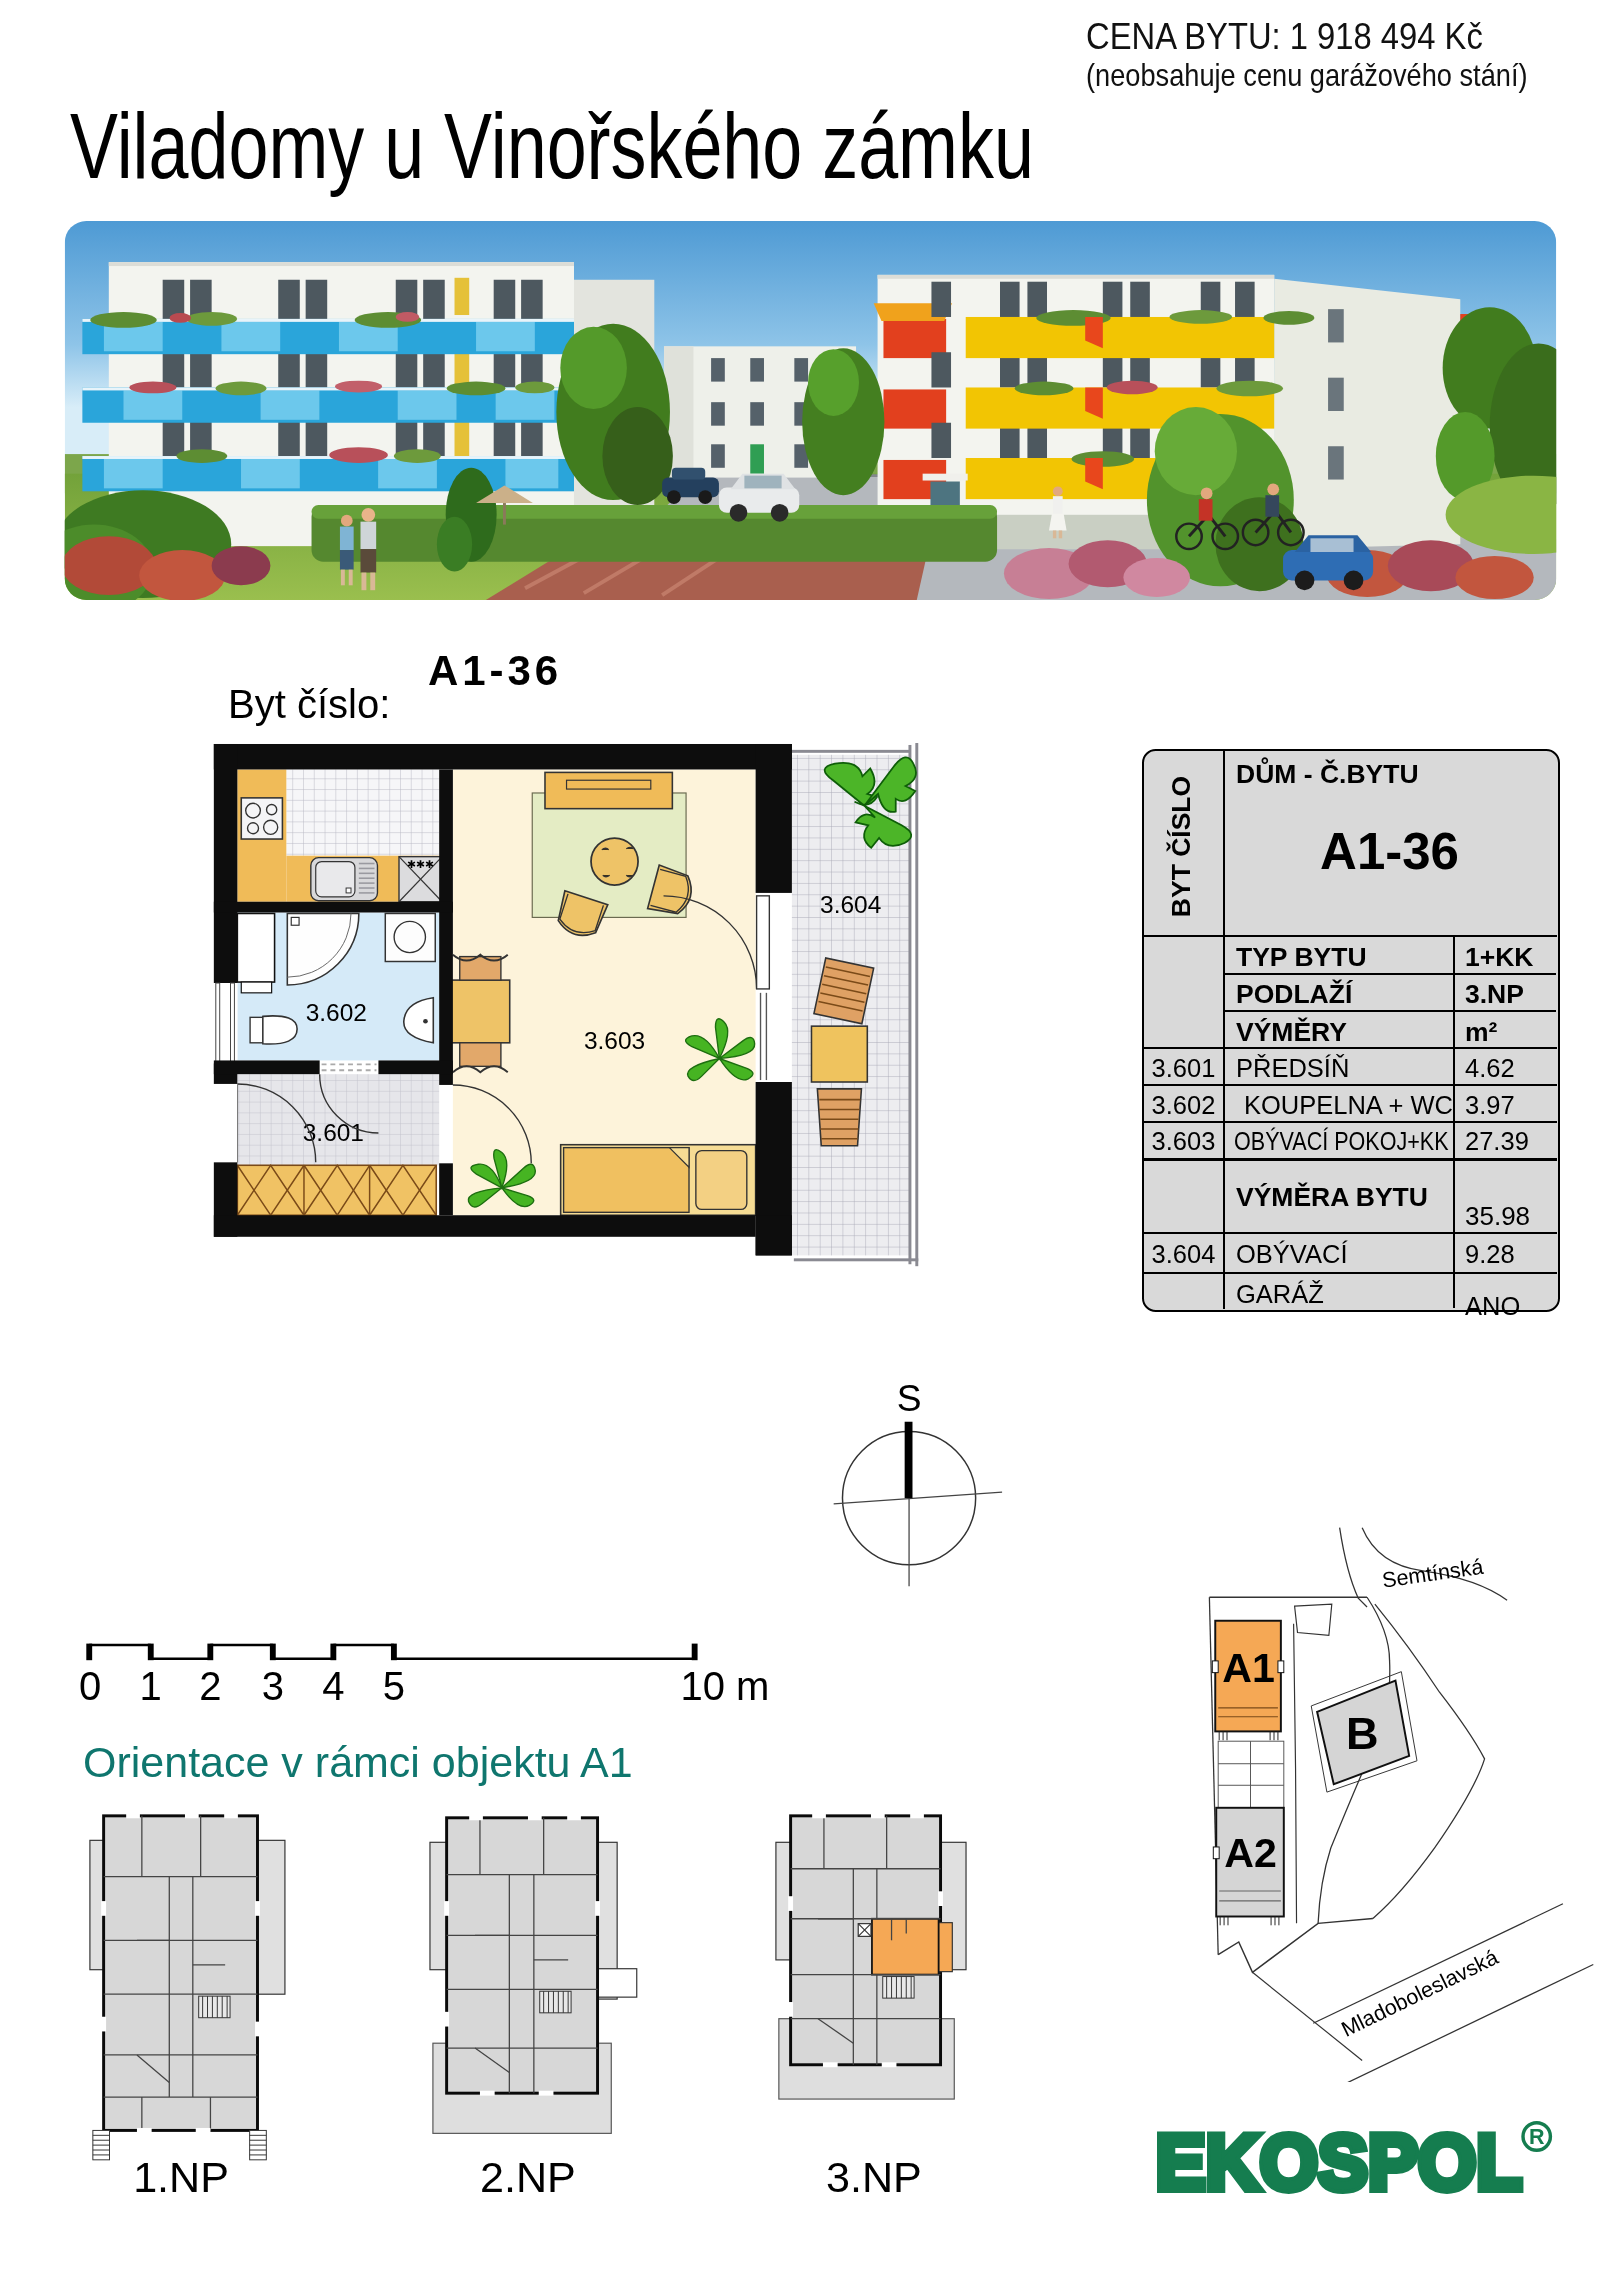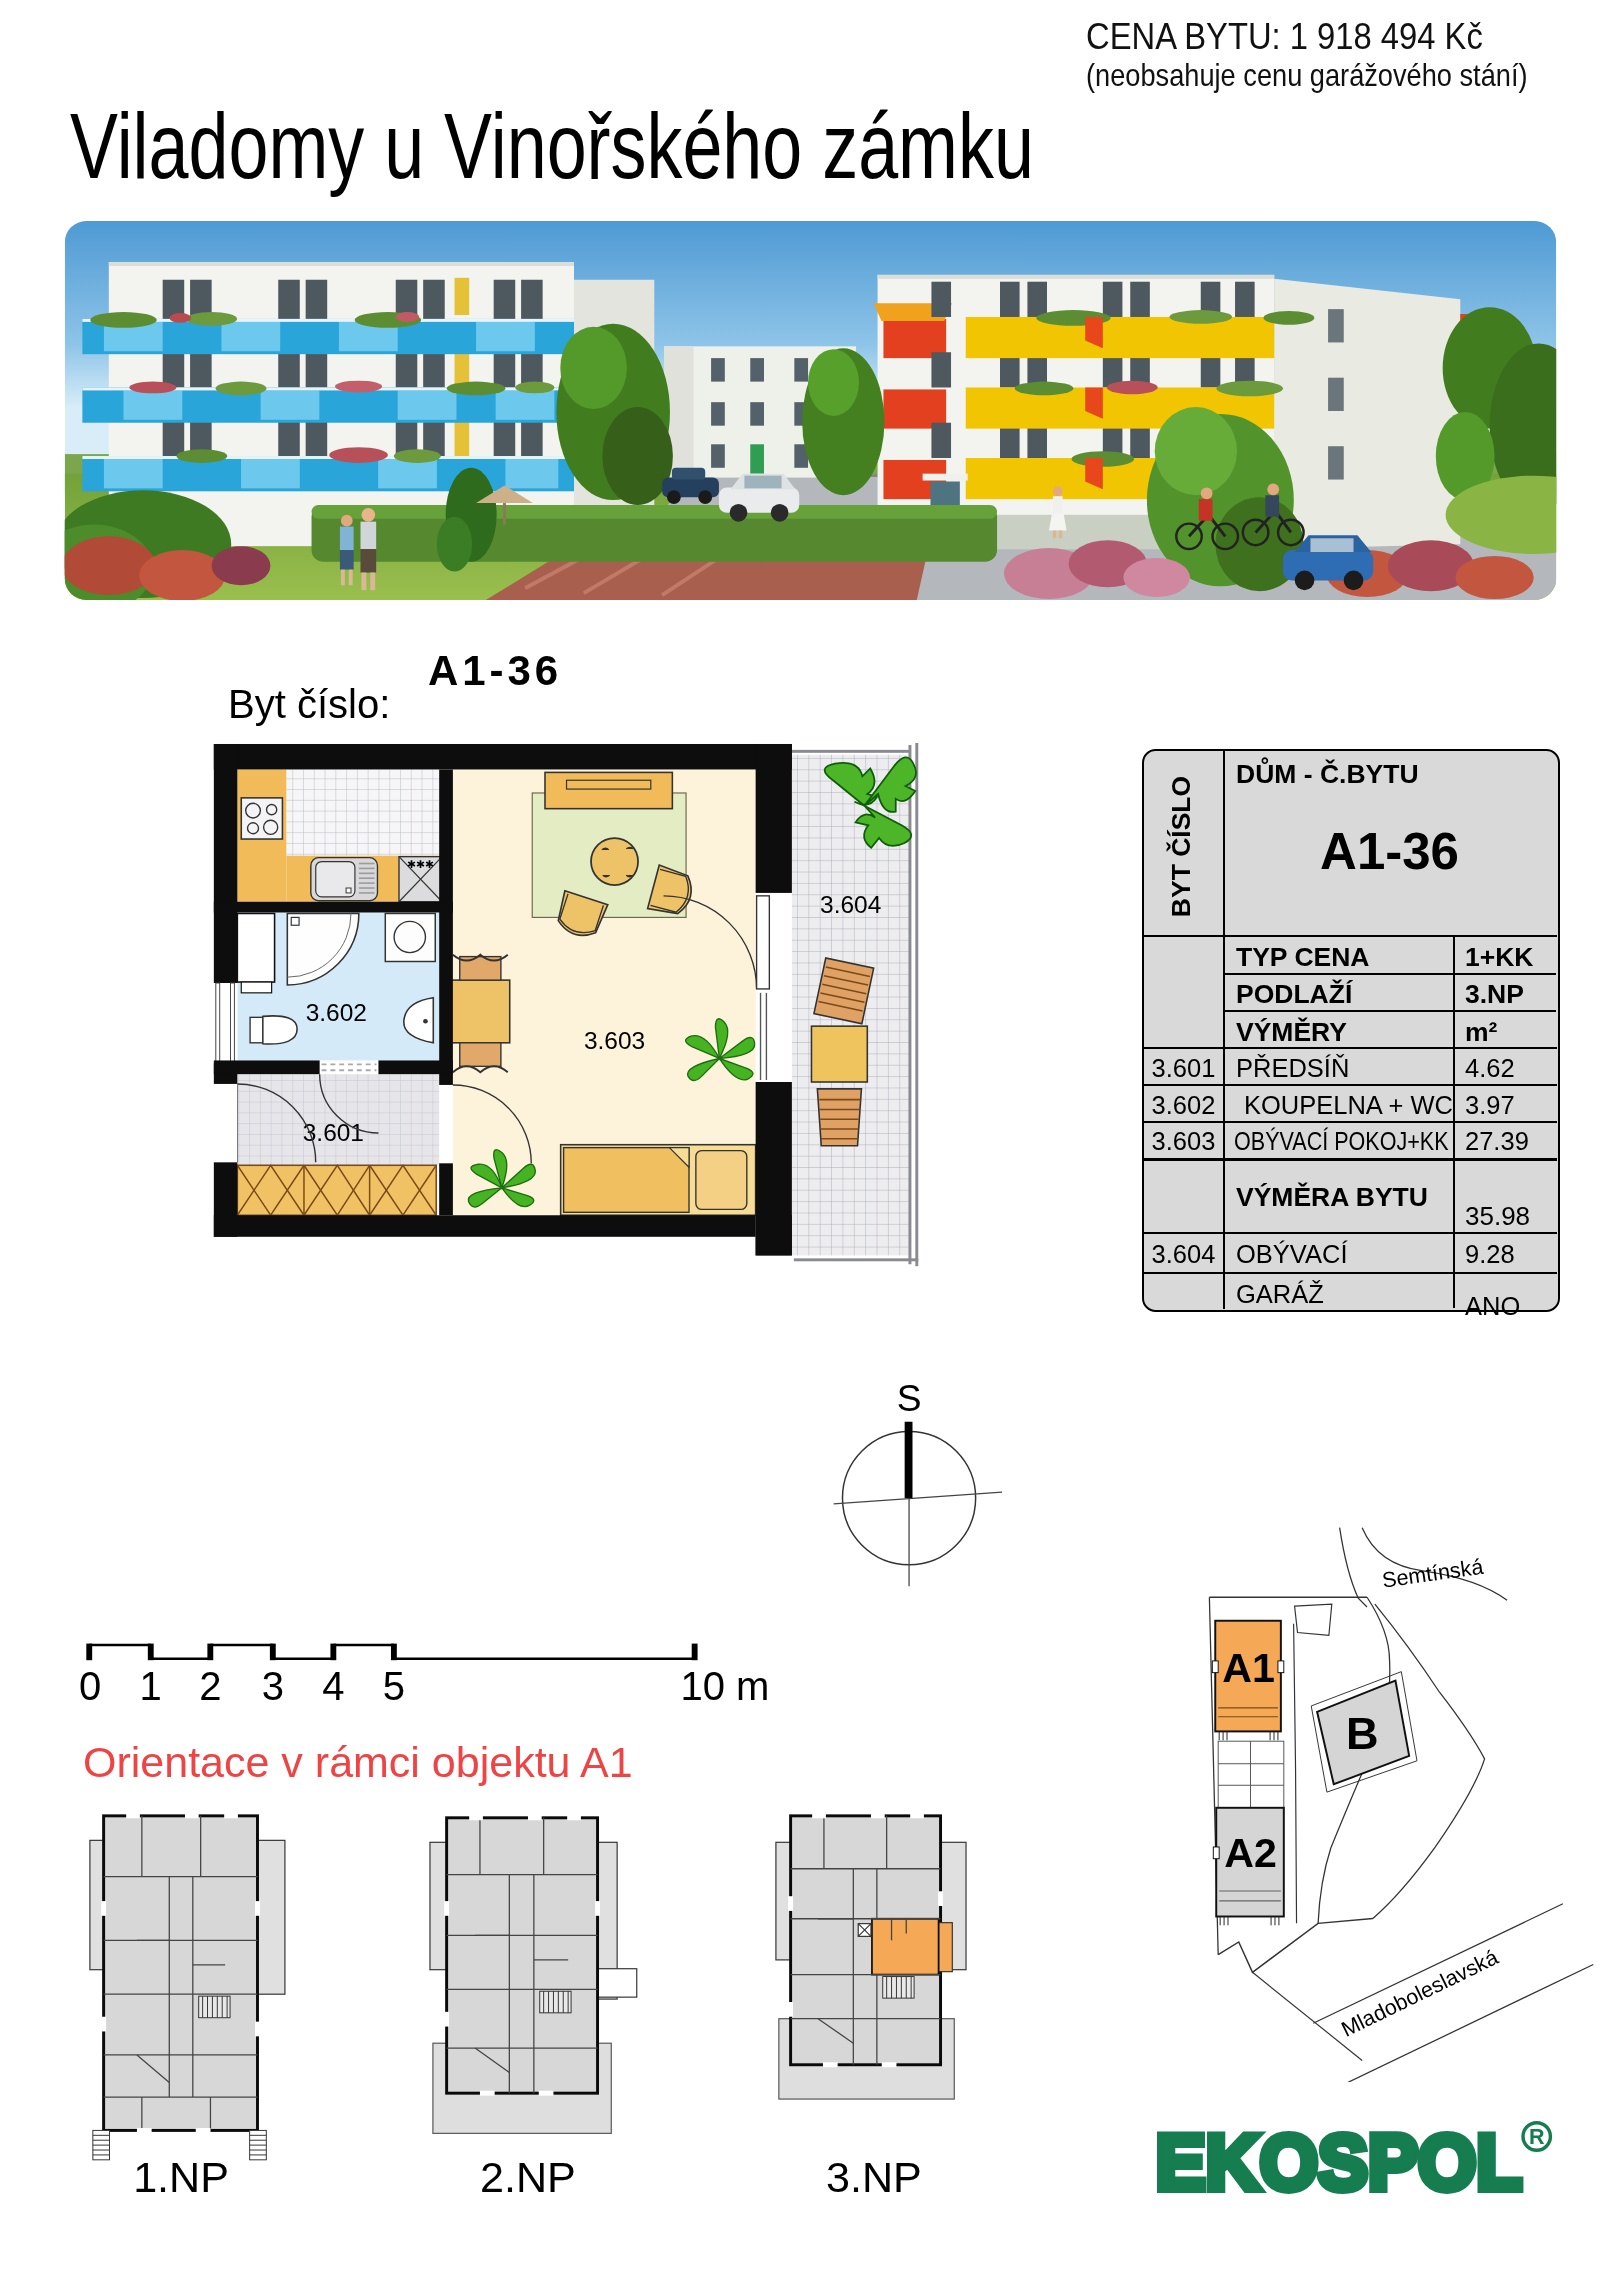--- a/index.html
+++ b/index.html
@@ -690,21 +690,21 @@
     <div class="abs" style="left:0;top:481px;width:413px;height:2px;background:#000;"></div>
 
     <div class="abs" style="left:0;top:521px;width:413px;height:2px;background:#000;"></div>
 
     <div class="abs" style="left:-52px;top:76px;width:186px;height:39px;transform:rotate(-90deg);font-size:26.5px;font-weight:bold;text-align:center;">BYT ČÍSLO</div>
 
     <div class="abs" style="left:92px;top:7.8px;font-size:26.5px;font-weight:bold;">DŮM - Č.BYTU</div>
 
     <div class="abs" style="left:79px;top:71px;width:333px;text-align:center;font-size:51px;font-weight:bold;">A1-36</div>
 
-    <div class="abs" style="left:92px;top:191px;font-size:26.5px;font-weight:bold;">TYP CENA</div>
+    <div class="abs" style="left:92px;top:191px;font-size:26.5px;font-weight:bold;">TYP BYTU</div>
     <div class="abs" style="left:321px;top:191px;font-size:26.5px;font-weight:bold;">1+KK</div>
 
     <div class="abs" style="left:92px;top:228px;font-size:26.5px;font-weight:bold;">PODLAŽÍ</div>
     <div class="abs" style="left:321px;top:228px;font-size:26.5px;font-weight:bold;">3.NP</div>
 
     <div class="abs" style="left:92px;top:266px;font-size:26.5px;font-weight:bold;">VÝMĚRY</div>
     <div class="abs" style="left:321px;top:266px;font-size:26.5px;font-weight:bold;">m²</div>
 
     <div class="abs" style="left:0px;top:303px;width:79px;text-align:center;font-size:25.5px;">3.601</div>
     <div class="abs" style="left:92px;top:303px;font-size:25.5px;">PŘEDSÍŇ</div>
@@ -767,21 +767,21 @@
       <text x="11" y="75">0</text>
         <text x="73" y="75">1</text>
         <text x="134" y="75">2</text>
         <text x="198" y="75">3</text>
         <text x="260" y="75">4</text>
         <text x="322" y="75">5</text>
         <text x="661" y="75">10 m</text>
     </g>
   </svg>
 
-  <div class="abs" style="left:83px;top:1738px;font-size:43px;color:#ef4444;">Orientace v rámci objektu A1</div>
+  <div class="abs" style="left:83px;top:1738px;font-size:43px;color:#0f766e;">Orientace v rámci objektu A1</div>
 
   <svg class="abs" style="left:83px;top:1808px;" width="887" height="392" viewBox="0 0 905 400">
 
     <rect x="7" y="33" width="14" height="132" fill="#e0e0e0" stroke="#333" stroke-width="1.2"></rect>
 
     <rect x="178" y="33" width="28" height="157" fill="#e0e0e0" stroke="#333" stroke-width="1.2"></rect>
 
     <rect x="21" y="8" width="157" height="321" fill="#d7d7d7" stroke="#0a0a0a" stroke-width="3"></rect>
 
     <g stroke="#444" stroke-width="1.3" fill="none">

